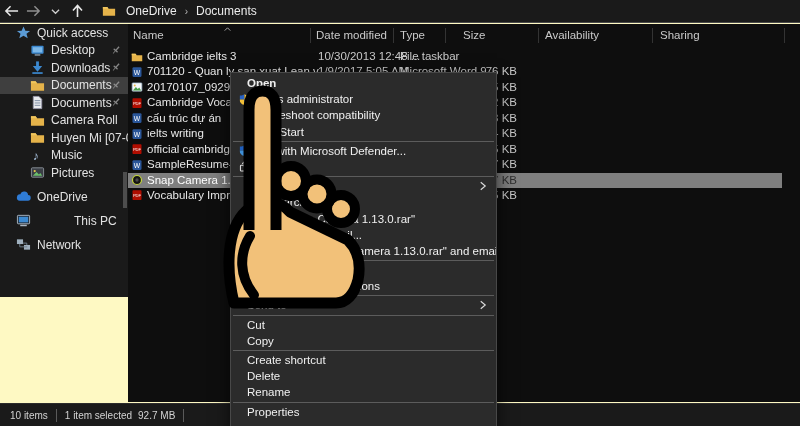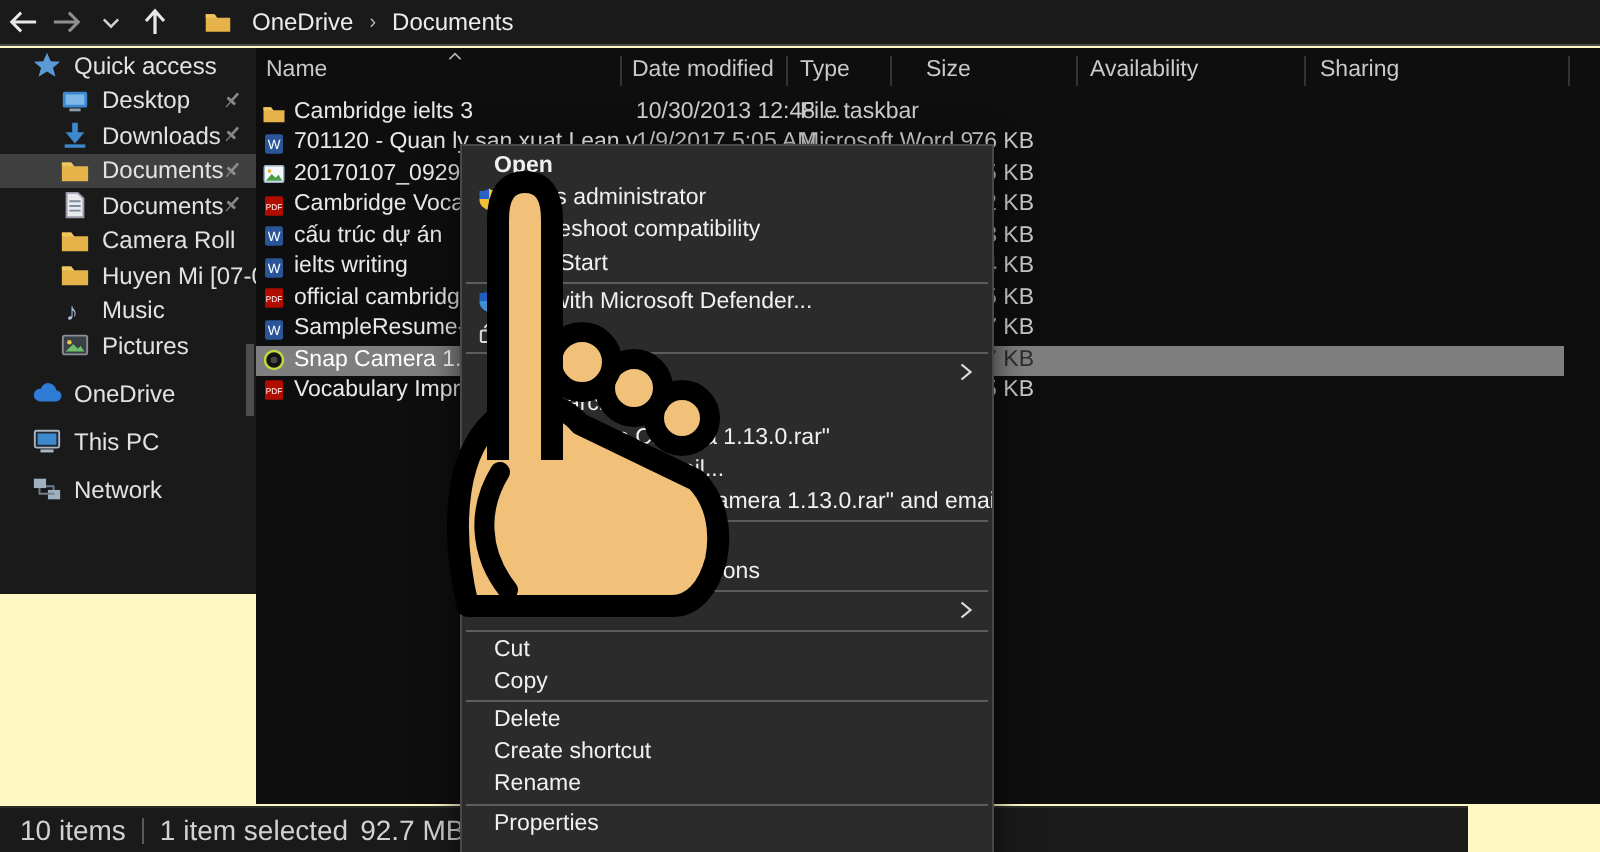--- a/index.html
+++ b/index.html
@@ -32,21 +32,21 @@
   .row.sel{background:#7f7f7f;}
   .cell-ic{position:absolute;left:3px;top:1.5px;width:12px;height:12px;}
   .c-name{position:absolute;left:19px;top:1px;color:#e8e8e8;max-width:172px;overflow:hidden;}
   .row.sel .c-name{color:#fff;}
   .c-date{position:absolute;left:190px;top:1px;color:#c9c9c9;}
   .c-type{position:absolute;left:272px;top:1px;color:#c9c9c9;}
   .c-size{position:absolute;left:300px;top:1px;width:89px;text-align:right;color:#c9c9c9;}
   .row.sel .c-size{color:#2e2e2e;}
 
   
-  .statusbar{position:absolute;left:0;top:403px;width:734px;height:23px;background:#1a1a1a;border-top:1px solid #2c2c2c;display:flex;align-items:center;font-size:14px;color:#d2d2d2;}
+  .statusbar{position:absolute;left:0;top:403px;width:800px;height:23px;background:#1a1a1a;border-top:1px solid #2c2c2c;display:flex;align-items:center;font-size:10px;color:#d2d2d2;}
   .sb-sep{width:1px;height:13px;background:#5a5a5a;margin:0 8px;}
 
   
   .ctxmenu{position:absolute;left:230px;top:72px;width:267px;height:360px;background:#2b2b2b;border:1px solid #484848;box-shadow:0 5px 16px rgba(0,0,0,.65);padding-top:2px;z-index:20;}
   .cm-item{position:relative;height:16.2px;line-height:16.2px;font-size:11.5px;color:#f0f0f0;padding-left:16px;white-space:nowrap;overflow:hidden;cursor:default;}
   .cm-item.bold{font-weight:bold;}
   .cm-ic{position:absolute;left:7px;top:1.5px;width:13px;height:13px;}
   .cm-sub{position:absolute;right:7px;top:2px;width:12px;height:12px;}
   .cm-sep{height:1px;background:#5c5c5c;margin:1px 2px;}
 
@@ -203,21 +203,21 @@
         <span>Pictures</span>
       </div>
       <div class="side-item" style="padding-left: 16px; margin-top: 6.5px;">
         <span class="ic">
           <svg width="15" height="15" viewBox="0 0 16 16">
             <path d="M4 12.5h8.5a3 3 0 0 0 .4-6 4.2 4.2 0 0 0-8.2-.8 3.4 3.4 0 0 0-.7 6.8Z" fill="#2f7cd6"></path>
           </svg>
         </span>
         <span>OneDrive</span>
       </div>
-      <div class="side-item" style="padding-left: 16px; margin-top: 6.5px;">
+      <div class="side-item" style="padding-left: 16px; margin-top: 6.5px; gap: 37px;">
         <span class="ic">
           <svg width="15" height="15" viewBox="0 0 16 16">
             <rect x="1.5" y="2.5" width="13" height="9" rx="0.8" fill="#1f2833" stroke="#aab6c2"></rect>
             <rect x="3" y="4" width="10" height="6" fill="#3c89d0"></rect>
             <rect x="4.5" y="12.5" width="7" height="1.6" fill="#aab6c2"></rect>
           </svg>
         </span>
         <span>This PC</span>
       </div>
       <div class="side-item" style="padding-left: 16px; margin-top: 6.5px;">
@@ -393,22 +393,22 @@
       <div class="cm-item"><span>Pin to taskbar</span></div>
       <div class="cm-item"><span>Restore previous versions</span></div>
       <div class="cm-sep"></div>
       <div class="cm-item"><span>Send to</span><span class="cm-sub"><svg width="12" height="12" viewBox="0 0 16 16">
             <path d="M5 3 11 8 5 13" stroke="#dcdcdc" stroke-width="1.5" fill="none"></path>
           </svg></span></div>
       <div class="cm-sep"></div>
       <div class="cm-item"><span>Cut</span></div>
       <div class="cm-item"><span>Copy</span></div>
       <div class="cm-sep"></div>
+      <div class="cm-item"><span>Create shortcut</span></div>
       <div class="cm-item"><span>Delete</span></div>
-      <div class="cm-item"><span>Create shortcut</span></div>
       <div class="cm-item"><span>Rename</span></div>
       <div class="cm-sep"></div>
       <div class="cm-item"><span>Properties</span></div>
     </div>
 
   <svg class="hand" width="175" height="240" viewBox="0 0 175 240">
 
     <path d="M36 223 C28 190 28 150 48 131 C62 118 82 120 92 132 L150 160 C160 170 163 185 160 200 C156 215 148 223 138 223 Z" fill="#f2c179" stroke="#000" stroke-width="11" stroke-linejoin="round"></path>
 
     <path d="M52 156 C41 174 41 196 56 215" fill="none" stroke="#000" stroke-width="10" stroke-linecap="round"></path>

